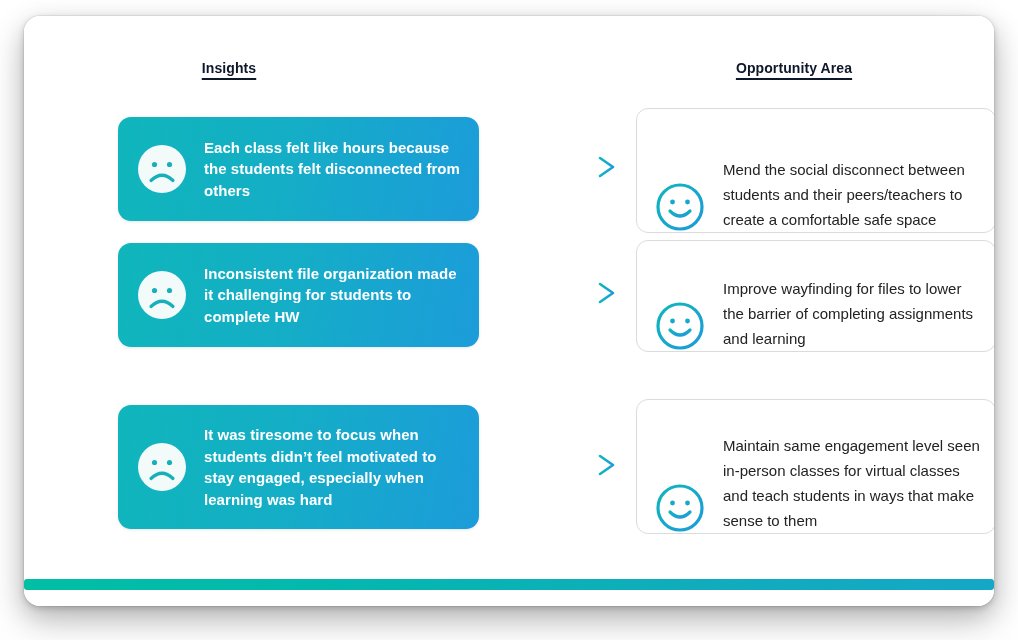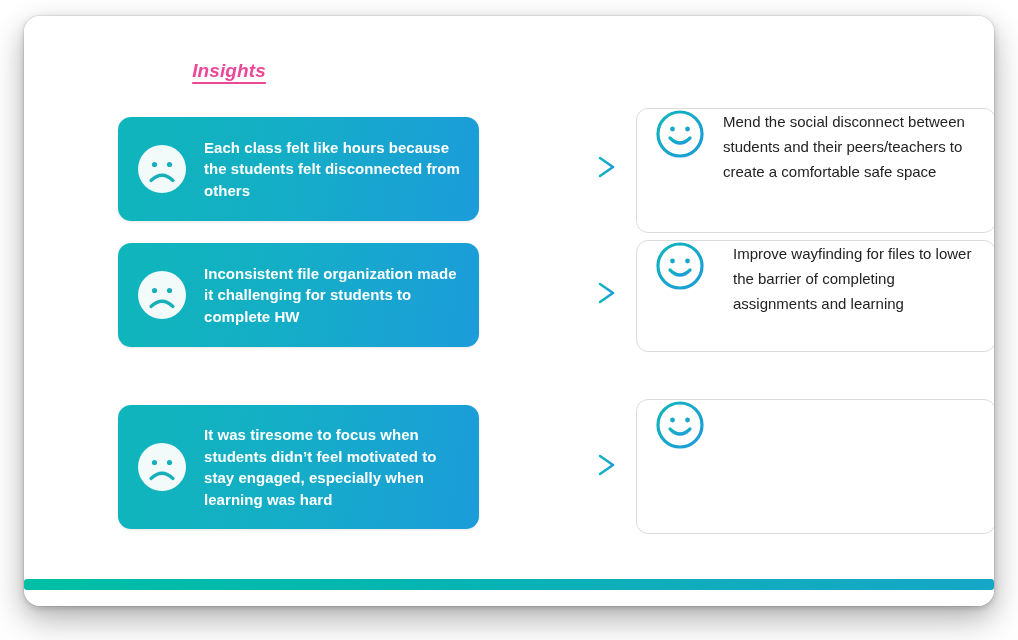--- a/index.html
+++ b/index.html
@@ -44,29 +44,28 @@
     width: 970px;
     height: 590px;
     border-radius: 16px;
     background: #ffffff;
     overflow: hidden;
   }
 
   
   .col-heading {
     position: absolute;
-    font-size: 19px;
+    font-size: 14px;
     font-weight: bold;
-    color: #ec4899;
+    color: #0f172a;
     letter-spacing: .1px;
     text-decoration: underline;
     text-underline-offset: 5px;
     text-decoration-thickness: 2px;
     white-space: nowrap;
-    font-style: italic;
   }
   #heading-insights {
     left: 0;
     width: 410px;
     top: 44px;
     text-align: center;
   }
   #heading-opportunity {
     left: 565px;
     width: 410px;
@@ -132,25 +131,25 @@
   
   .opportunity-card {
     position: absolute;
     left: 565px;
     width: 360px;
     border: 1px solid #d8dcdf;
     border-radius: 12px;
     background: #ffffff;
     box-sizing: border-box;
     display: flex;
-    align-items: flex-start;
+    align-items: flex-end;
     padding: 0 14px 0 18px;
   }
   #row-0 .opportunity-card { top: 6px;  height: 125px; }
-  #row-1 .opportunity-card { top: 12px; height: 112px; gap: 10px; }
+  #row-1 .opportunity-card { top: 12px; height: 112px; }
   #row-2 .opportunity-card { top: 9px;  height: 135px; }
 
   .smile-icon {
     flex: 0 0 auto;
     width: 50px;
     height: 50px;
     margin-right: 18px;
   }
   .opportunity-text {
     color: #232323;
@@ -175,20 +174,21 @@
 <body>
 
 <div id="page">
 
   <div id="slide-shadow"></div>
 
   <div id="slide">
 
     <div id="heading-insights" class="col-heading">Insights</div>
 
+    <div id="heading-opportunity" class="col-heading">Opportunity Area</div>
 
     <div class="row" id="row-0">
 
       <div class="insight-card">
         <span class="sad-icon">
           <svg viewBox="0 0 52 52" width="52" height="52" aria-hidden="true">
             <circle cx="26" cy="26" r="24" fill="#f2fafa"></circle>
             <circle cx="18.5" cy="21.5" r="2.6" fill="#17b0ba"></circle>
             <circle cx="33.5" cy="21.5" r="2.6" fill="#17b0ba"></circle>
             <path d="M15 37.5 Q26 27 37 37.5" stroke="#17b0ba" stroke-width="3.2" fill="none" stroke-linecap="round"></path>
@@ -316,19 +316,20 @@
                 <stop offset="0%" stop-color="#0fb6bb"></stop>
                 <stop offset="100%" stop-color="#1e9adb"></stop>
               </linearGradient>
             </defs>
             <circle cx="25" cy="25" r="22" fill="none" stroke="url(#sg2)" stroke-width="3.2"></circle>
             <circle cx="17.5" cy="20" r="2.4" fill="url(#sg2)"></circle>
             <circle cx="32.5" cy="20" r="2.4" fill="url(#sg2)"></circle>
             <path d="M15 29 Q25 39 35 29" stroke="url(#sg2)" stroke-width="3.2" fill="none" stroke-linecap="round"></path>
           </svg>
         </span>
+        <span class="opportunity-text">Maintain same engagement level seen in-person classes for virtual classes and teach students in ways that make sense to them</span>
       </div>
     </div>
 
     <div id="accent-bar"></div>
 
   </div>
 </div>
 
 </body></html>

